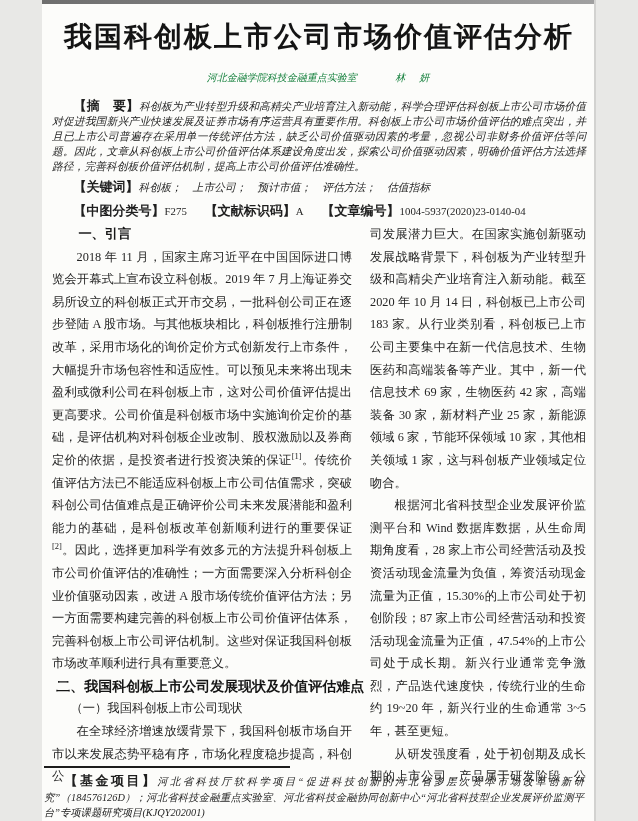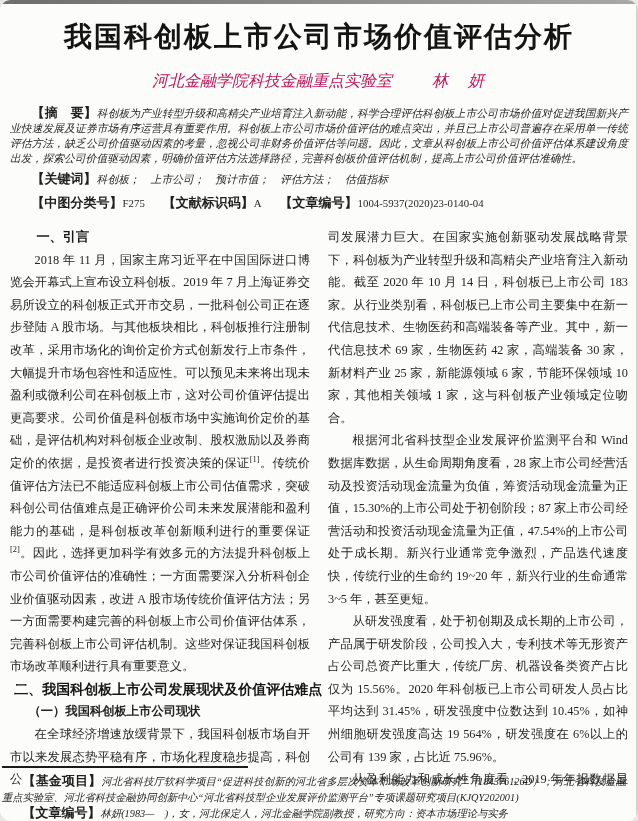--- a/index.html
+++ b/index.html
@@ -1,66 +1,65 @@
 <!DOCTYPE html>
 <html><head>
 <meta charset="utf-8">
 <style>
   html,body { margin:0; padding:0; background:#e8e8e6; }
   .page {
     position:relative;
-    width:638px; height:821px;
+    width:554px; height:821px;
     margin:0 auto;
     background:#fcfcfa;
     overflow:hidden;
     font-family:"Liberation Serif","DejaVu Serif",serif;
     color:#262626;
-    border-radius:11px;
   }
   .scan-top { position:absolute; top:0; left:0; width:638px; height:4px;
     background:linear-gradient(to right,#6e6e6e,#a8a8a8); }
   .scan-right { position:absolute; top:0; right:0; width:2px; height:100%; background:#d2d2d0; }
   .inner { padding:10px 10px 0 10px; }
 
   .title {
     margin:8px 0 0 0;
     text-align:center;
     font-family:"Liberation Sans","DejaVu Sans",sans-serif;
     font-weight:bold;
     font-size:28px;
     letter-spacing:2px;
     color:#141414;
   }
-  .byline { margin-top:15px; text-align:center; font-size:16px; font-style:italic; color:#be185d; }
+  .byline { margin-top:15px; text-align:center; font-size:10px; font-style:italic; color:#15803d; }
   .byline .affil { margin-right:36px; }
   .byline .auth { letter-spacing:2px; }
 
   .meta { margin-top:13px; font-size:10.8px; line-height:15px; text-align:justify; font-style:italic; color:#1f1f1f; }
   .meta p { margin:0; }
   .abstract, .kw-line { text-indent:2em; }
   .kw-line { margin-top:5px !important; }
   .clc-line { margin-top:8px !important; text-indent:2em; font-style:normal; }
   .meta-label {
     font-style:normal; font-weight:bold;
     font-family:"Liberation Sans","DejaVu Sans",sans-serif;
     font-size:13px;
   }
   .clc-gap { display:inline-block; width:18px; }
 
-  .columns { display:flex; gap:18px; margin-top:15px; height:563px; overflow:hidden;justify-content:space-between; }
+  .columns { display:flex; gap:18px; margin-top:4px; height:563px; overflow:hidden;justify-content:space-between; }
   .col { width:300px; font-size:12.3px; line-height:22.6px; text-align:justify; color:#242424; }
   .col p { margin:0; }
   .indent { text-indent:2em; }
   .h1, .h2 {
     font-family:"Liberation Sans","DejaVu Sans",sans-serif;
     font-weight:bold; font-size:13.2px; color:#161616;
   }
   .h1 { text-indent:2em; }
   .h2 { text-indent:0.3em; white-space:nowrap; font-size:14px; }
-  .subhead { text-indent:1.5em;font-weight:bold; }
+  .subhead { text-indent:1.5em; }
   sup.cite { font-size:8.5px; line-height:0; }
 
   .footnote {
     position:absolute; left:2px; right:12px; top:766px;
     font-size:10.3px; line-height:15.6px;
     font-style:italic; text-align:justify; color:#1f1f1f;
   }
   .fn-rule { width:246px; height:2px; background:#1c1c1c; margin:0 0 5px 0; }
   .footnote p { margin:0; text-indent:2em; }
 </style>

